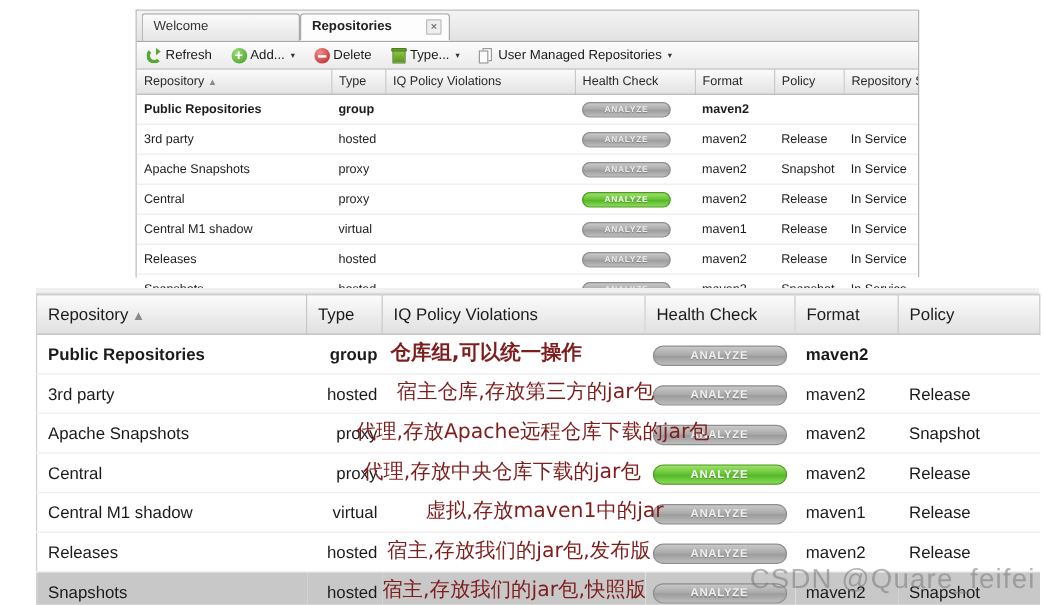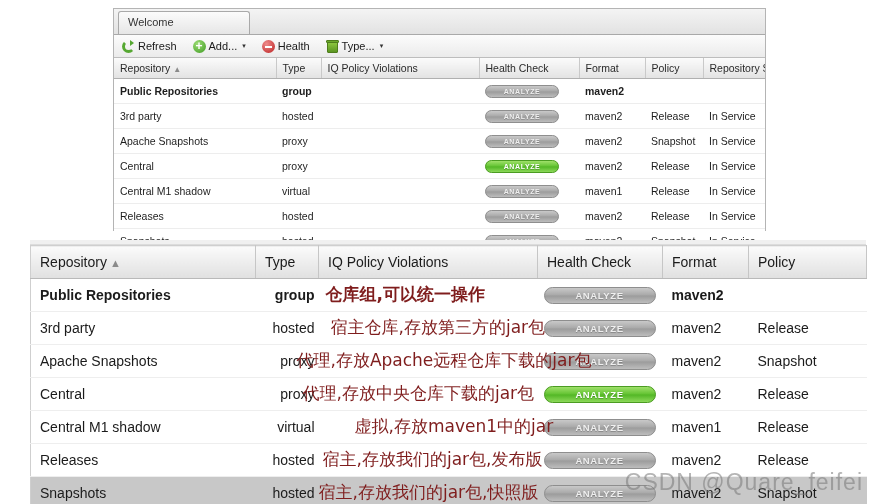--- a/index.html
+++ b/index.html
@@ -263,39 +263,48 @@
 <body>
 
 <div id="root">
 
   <div id="top-panel">
 
     <div id="tabstrip">
       <div class="tab inactive">
         <span>Welcome</span>
       </div>
+      <div class="tab active">
+        <span>Repositories</span>
+        <span class="tab-close">×</span>
+      </div>
     </div>
 
     <div id="toolbar">
       <div class="tb-btn">
         <span class="ic ic-refresh"></span>
         <span>Refresh</span>
       </div>
       <div class="tb-btn">
         <span class="ic ic-add"></span>
         <span>Add...</span>
         <span class="tb-caret">▾</span>
       </div>
       <div class="tb-btn">
         <span class="ic ic-delete"></span>
-        <span>Health</span>
+        <span>Delete</span>
       </div>
       <div class="tb-btn">
         <span class="ic ic-trash"></span>
         <span>Type...</span>
+        <span class="tb-caret">▾</span>
+      </div>
+      <div class="tb-btn">
+        <span class="ic ic-page"></span>
+        <span>User Managed Repositories</span>
         <span class="tb-caret">▾</span>
       </div>
     </div>
 
     <table id="top-table">
       <colgroup>
         <col style="width:162px">
           <col style="width:45px">
           <col style="width:158px">
         <col style="width:100px">

